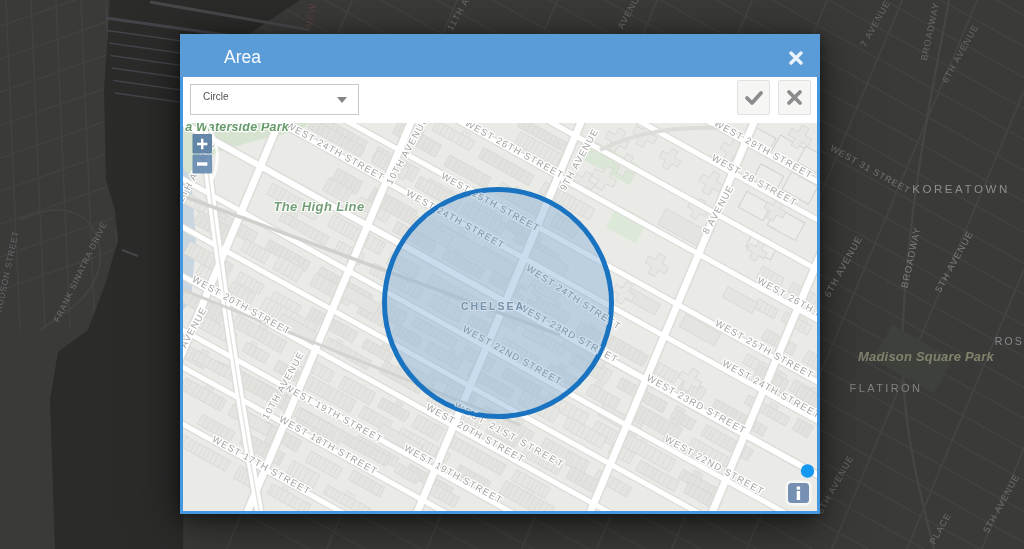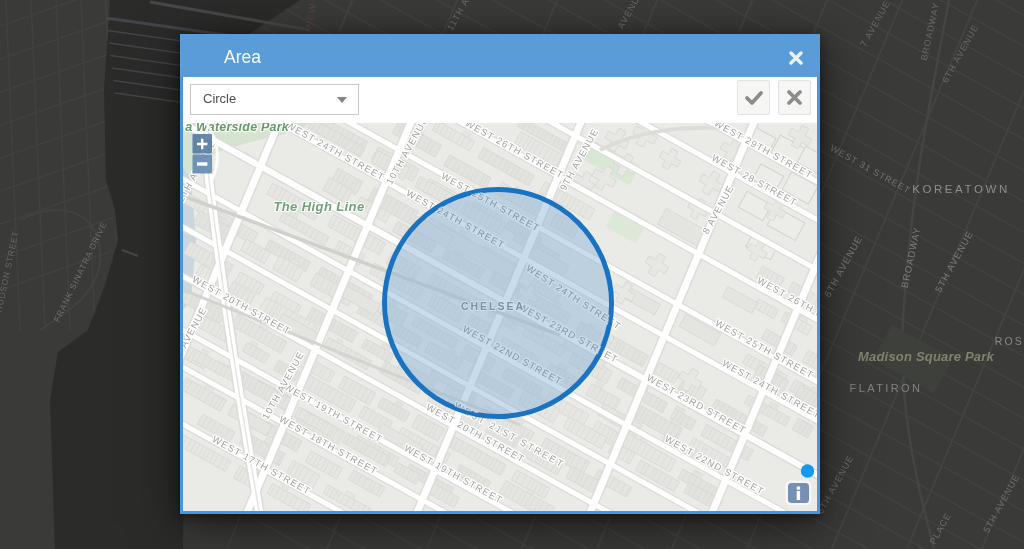--- a/index.html
+++ b/index.html
@@ -7,21 +7,21 @@
   .modal { position:absolute; left:180px; top:34px; width:640px; height:480px;
             box-shadow:0 10px 45px rgba(0,0,0,0.55), 0 3px 12px rgba(0,0,0,0.45); }
   .mhead { height:43px; background:#5a9cd8; position:relative; }
   .mtitle { position:absolute; left:24px; top:13px; font-size:17.5px; color:#fbfdff;margin-left:20px; }
   .mclose { position:absolute; right:17px; top:17px; }
   .mbody { position:absolute; left:0; top:43px; width:634px; height:434px;
             border:3px solid #4598df; border-top:none; background:#fff; }
   .toolbar { position:absolute; left:0; top:0; width:634px; height:46px; background:#fff; }
   .dd { position:absolute; left:7px; top:7px; width:167px; height:29px; border:1px solid #c9c9c9;
          background:#fff; }
-  .ddt { position:absolute; left:12px; top:6px; font-size:13px; color:#4f4f4f; }
+  .ddt { position:absolute; left:12px; top:6px; font-size:10px; color:#4f4f4f; }
   .caret { position:absolute; right:11px; top:12px; width:0; height:0;
             border-left:5.5px solid transparent; border-right:5.5px solid transparent;
             border-top:6px solid #848484; }
   .btn { position:absolute; top:3px; width:31px; height:33px; background:#f6f6f5;
           border:1px solid #e2e2e2; border-radius:2px; }
   .btn1 { left:554px; }
   .btn2 { left:595px; }
   .mapwrap { position:absolute; left:0; top:46px; width:634px; height:388px; overflow:hidden; }
 </style></head>
 <body>

